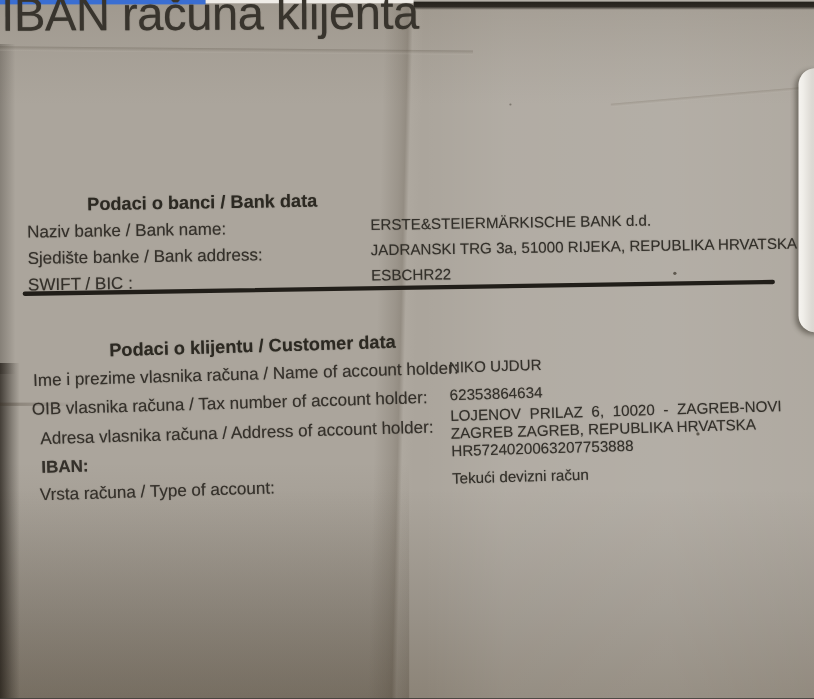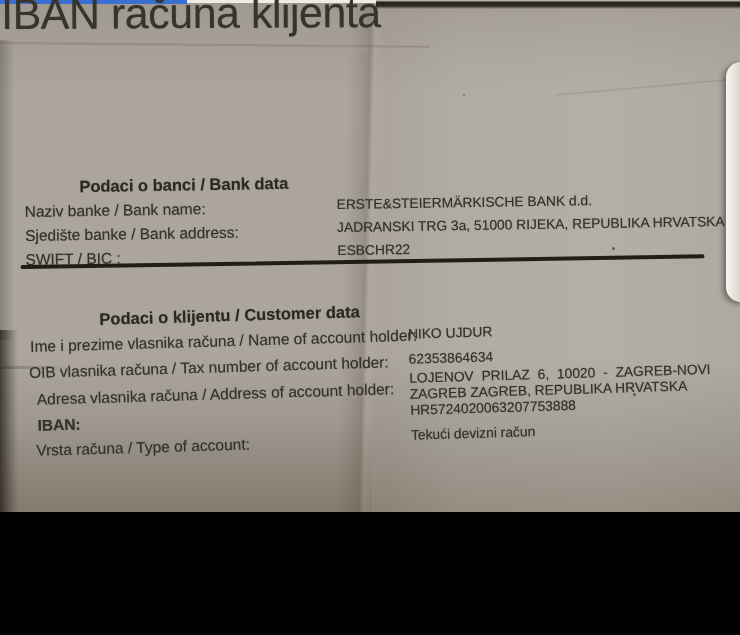--- a/index.html
+++ b/index.html
@@ -1,17 +1,17 @@
 <!DOCTYPE html>
 <html><head>
 <meta charset="utf-8">
 <style>
   html,body{margin:0;padding:0;background:#000;}
   #stage{
-    position:relative;width:740px;height:512px;overflow:hidden;
+    position:relative;width:740px;height:635px;overflow:hidden;
     font-family:"Liberation Sans","DejaVu Sans",sans-serif;
     background-color:#aba59c;
     background-image:
       linear-gradient(180deg, rgba(130,121,108,0.28) 0px, rgba(130,121,108,0.10) 55px, rgba(0,0,0,0) 95px),
       linear-gradient(90deg, rgba(0,0,0,0) 0%, rgba(0,0,0,0) 52%, rgba(255,255,255,0.08) 62%, rgba(255,255,255,0.10) 82%, rgba(255,255,255,0.05) 100%),
       linear-gradient(180deg, rgba(0,0,0,0) 70%, rgba(62,52,38,0.16) 87%, rgba(74,61,42,0.32) 100%);
   }
   .abs{position:absolute;}
   .noselect{user-select:none;}
   

